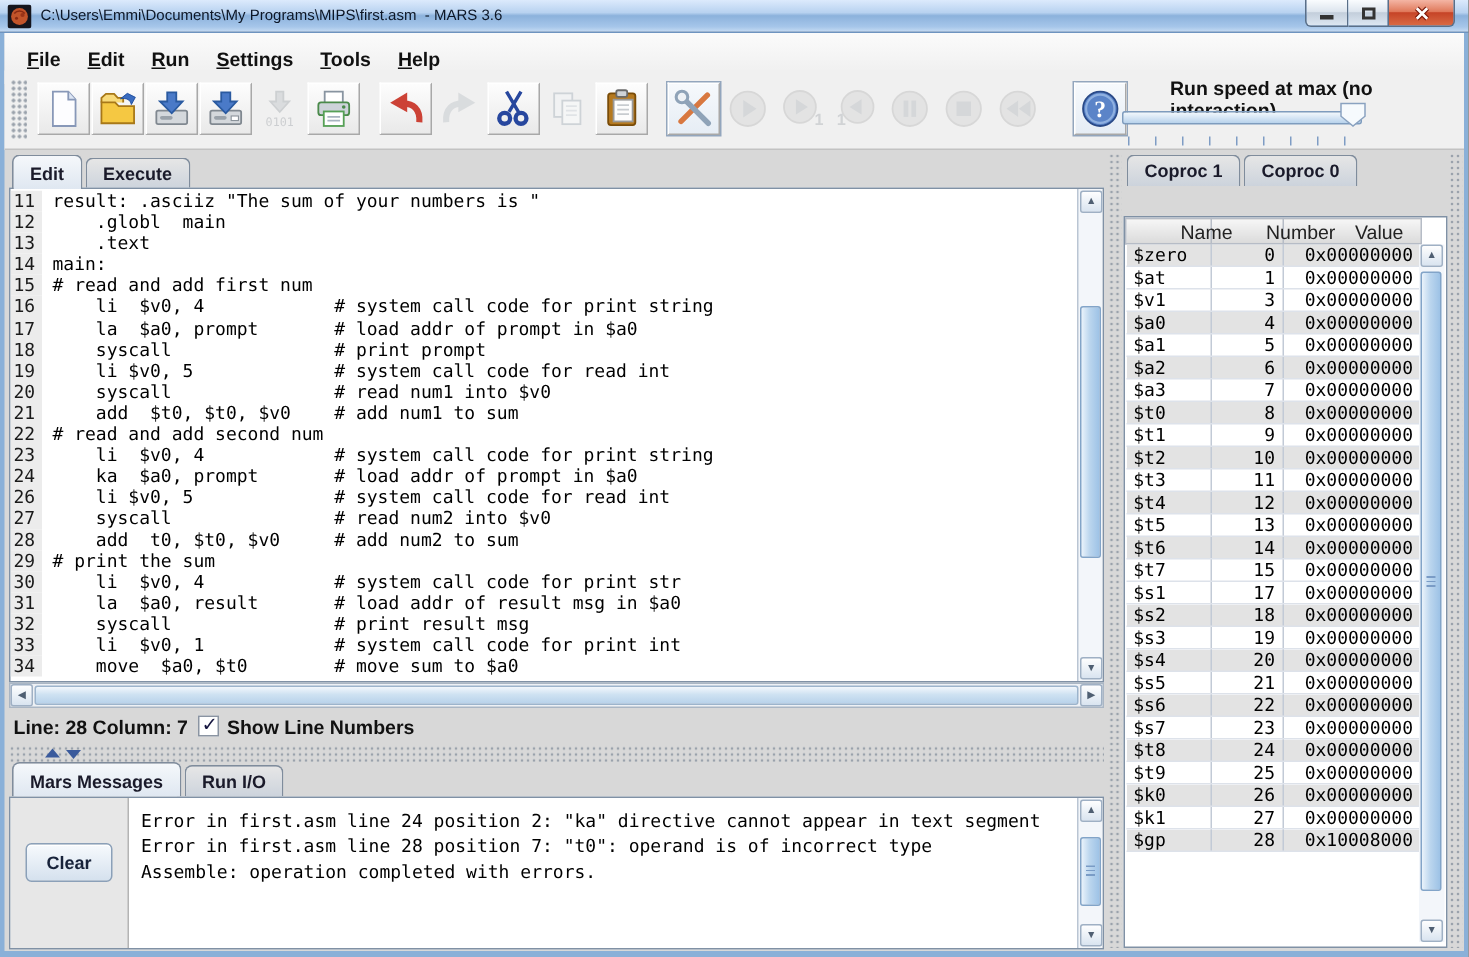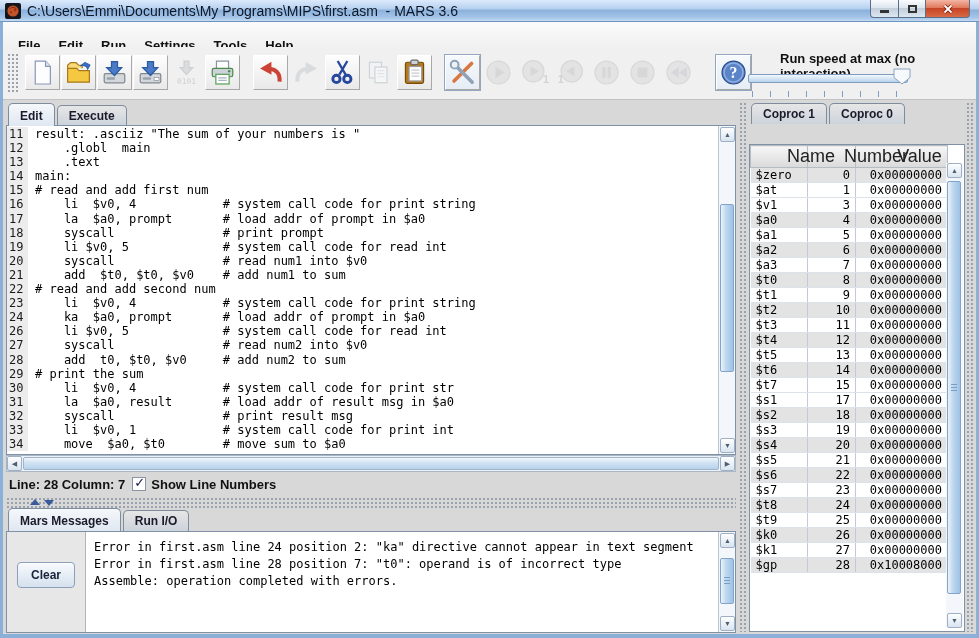--- a/index.html
+++ b/index.html
@@ -10,21 +10,21 @@
     background:#d8d8d8;
   }
   
   .titlebar {
     position:absolute; top:0; left:0; width:979px; height:22px;
     background:linear-gradient(180deg,#dceafc 0%,#b8d2f0 40%,#8cb2dc 50%,#a6c6ea 85%,#c4daf2 100%);
     border-bottom:1px solid #6e94c0;
     display:flex; align-items:center;
   }
   .app-icon { width:16px; height:16px; margin:0 6px 0 5px; display:inline-flex; }
-  .title-text { font-size:14px; color:#0c1626; white-space:pre; }
+  .title-text { font-size:10px; color:#0c1626; white-space:pre; }
   .win-controls { position:absolute; right:9px; top:0; display:flex; }
   .wc {
     height:18px; border:1px solid #5a6f88; border-top:none;
     background:linear-gradient(180deg,#fafcfe,#dde5ee 45%,#c3cedb 50%,#dde7f2);
     display:flex; align-items:center; justify-content:center;
   }
   .wc.min { width:29px; border-radius:0 0 0 4px; }
   .wc.max { width:27px; border-left:none; }
   .wc.close { width:44px; border-left:none; border-radius:0 0 4px 0;
     background:linear-gradient(180deg,#f4b5a4,#e07a5c 45%,#c64427 50%,#d96a44); }
@@ -33,21 +33,21 @@
   
   .window-body {
     position:absolute; top:22px; left:0; right:0; bottom:0;
     border-left:3px solid #8ab0d8; border-right:3px solid #8ab0d8; border-bottom:4px solid #8ab0d8;
     background:#d8d8d8;
   }
   
   .menubar {
     position:absolute; top:0; left:0; right:0; height:35px;
     background:linear-gradient(#fbfbfb,#ededed); border-bottom:1px solid #c6c6c6;
-    display:flex; align-items:flex-end; padding-left:6px;
+    display:flex; align-items:center; padding-left:6px;
   }
   .menu-item { font-weight:bold; font-size:13px; color:#111; padding:3px 9px; cursor:default; }
   
   .toolbar {
     position:absolute; top:25px; left:0; right:0; height:53px;
     background:#f0f0f0; border-bottom:1px solid #c2c2c2;
   }
   .tb-handle {
     position:absolute; left:4px; top:6px; width:11px; height:40px;
     background-image:radial-gradient(circle,#9aa2ac 1px,transparent 1.3px);
@@ -153,21 +153,21 @@
     background:linear-gradient(#f0f4f9,#d3deeb); border:1px solid #7f8c9c; border-bottom:none;
     border-radius:5px 5px 0 0; font-weight:bold; font-size:13px; color:#141424;
     text-align:center; line-height:20px;
   }
   .table-frame {
     position:absolute; left:746px; top:122px; width:216px; height:488px;
     background:#fff; border:1px solid #8091a5; overflow:hidden; z-index:2;
   }
   .reg-table { border-collapse:collapse; table-layout:fixed; width:197px; }
   .reg-table th {
-    font-family:"Liberation Sans",sans-serif; font-weight:normal; font-size:18px; color:#222;
+    font-family:"Liberation Sans",sans-serif; font-weight:normal; font-size:13px; color:#222;
     background:linear-gradient(#f6f6f6,#dadada); border:1px solid #b6bcc6; height:17px;padding-left:36px;
   }
   .reg-table td {
     font-family:"DejaVu Sans Mono",monospace; font-size:12px; color:#000; height:15px;
     border-right:1px solid #c2cad6; border-bottom:1px solid #dde2ea; padding:0 5px; overflow:hidden;
   }
   .reg-table col.c-name { width:57px; } .reg-table col.c-num { width:48px; } .reg-table col.c-val { width:92px; }
   .reg-table td.t-name { text-align:left; }
   .reg-table td.t-num, .reg-table td.t-val { text-align:right; }
   .reg-table tr.odd td { background:#e3e3e3; }

